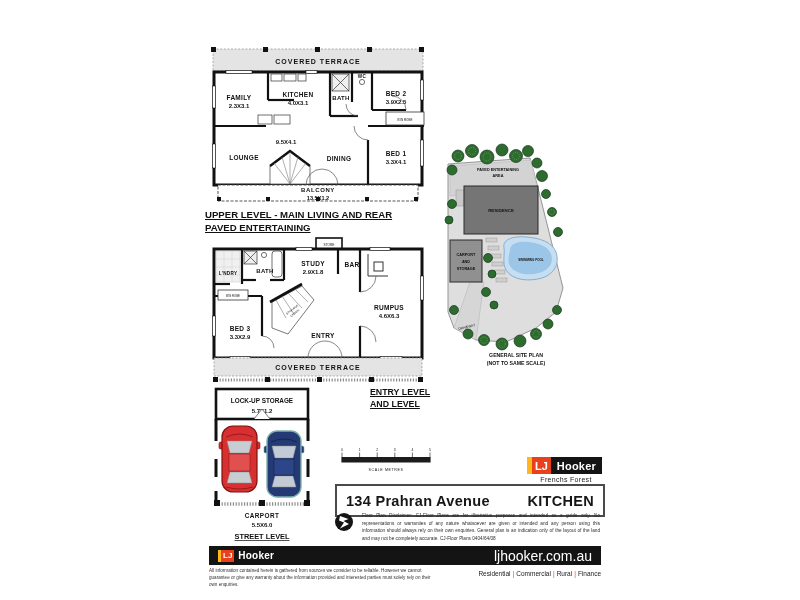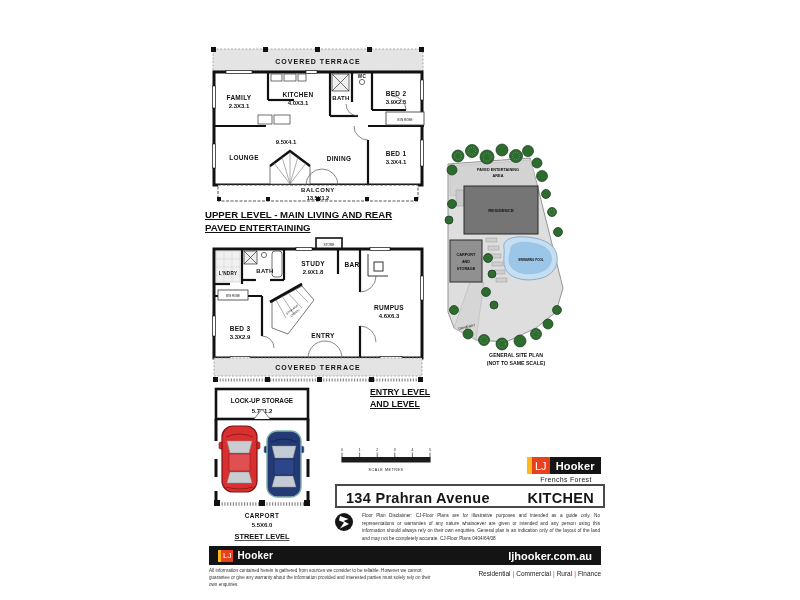--- a/index.html
+++ b/index.html
@@ -11,33 +11,33 @@
   .room{font-weight:bold;letter-spacing:.3px;}
   .dim{font-weight:bold;}
   .caption{font-weight:bold;color:#111;line-height:1.35;}
   .caption span{text-decoration:underline;display:inline-block;}
   
   .addr{border:2px solid #4a4a4a;display:flex;justify-content:space-between;align-items:center;
         padding:0 9px;box-sizing:border-box;font-weight:bold;color:#161616;font-size:14.5px;letter-spacing:.3px;}
   
   .ljh{display:flex;align-items:stretch;height:17px;}
   .ljh .y{width:5px;background:#ffb81c;}
-  .ljh .red{background:#e8401c;color:#fff;font-weight:normal;font-size:11px;display:flex;align-items:center;padding:0 3px;}
+  .ljh .red{background:#e8401c;color:#fff;font-weight:bold;font-size:11px;display:flex;align-items:center;padding:0 3px;}
   .ljh .blk{background:#141414;color:#fff;font-weight:bold;font-size:11px;display:flex;align-items:center;padding:0 6px;letter-spacing:.2px;}
   .office{font-size:7px;color:#222;text-align:center;margin-top:2px;letter-spacing:.3px;}
   
   .discl{display:flex;align-items:flex-start;}
   .discl p{margin:0 0 0 8px;font-size:4.7px;line-height:1.6;color:#2c2c2c;text-align:justify;width:238px;}
   
   .fbar{background:#141414;display:flex;align-items:center;justify-content:space-between;padding:0 9px;box-sizing:border-box;}
   .fbar .ljh{height:12px;}
   .fbar .ljh .y{width:3px;}
   .fbar .ljh .red{font-size:8px;padding:0 2px;}
   .fbar .hookertxt{color:#fff;font-weight:bold;font-size:10px;margin-left:4px;letter-spacing:.2px;}
-  .fbar .web{color:#fff;font-size:11px;font-weight:bold;}
+  .fbar .web{color:#fff;font-size:14px;}
   .fineprint{display:flex;justify-content:space-between;align-items:flex-start;}
   .fineprint p{margin:0;font-size:4.6px;line-height:1.5;color:#333;width:225px;}
   .services{font-size:6.5px;color:#1a1a1a;white-space:nowrap;margin-top:2px;}
   .services .sep{color:#e8401c;padding:0 2px;}
 </style>
 </head>
 <body>
 
 <div id="page">
 
@@ -408,21 +408,21 @@
 
   <div class="abs" style="left:527px;top:457px;width:78px;">
     <div class="ljh">
       <span class="y"></span>
       <span class="red">LJ</span>
       <span class="blk">Hooker</span>
     </div>
     <div class="office">Frenchs Forest</div>
   </div>
 
-  <div class="abs addr" style="left:335px;top:484px;width:270px;height:24px;align-items:flex-end;">
+  <div class="abs addr" style="left:335px;top:484px;width:270px;height:33px;">
     <span>134 Prahran Avenue</span>
     <span>KITCHEN</span>
   </div>
 
   <div class="abs discl" style="left:334px;top:512px;width:272px;">
     <svg width="20" height="20" viewBox="0 0 20 20">
       <circle cx="10" cy="10" r="9" fill="#141414"></circle>
       <path d="M6,4 L14.5,7 L9.5,9 L15,12 L6,16.5 L10,10.5 L5,8.5 Z" fill="#ffffff"></path>
     </svg>
     <p>Floor Plan Disclaimer: CJ-Floor Plans are for illustrative purposes and intended as a guide only. No representations or warranties of any nature whatsoever are given or intended and any person using this information should always rely on their own enquiries. General plan is an indication only of the layout of the land and may not be completely accurate. CJ-Floor Plans 0404/64/08</p>

